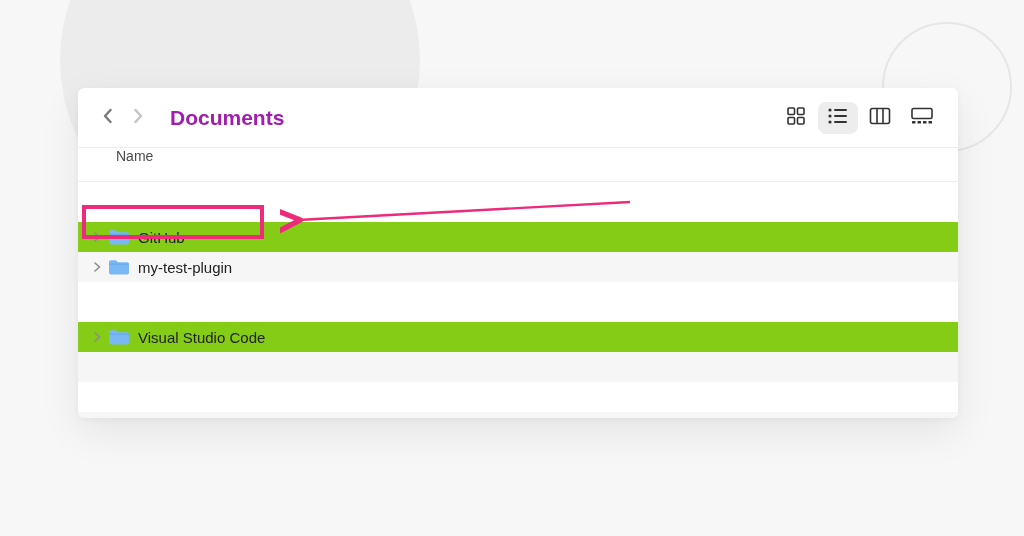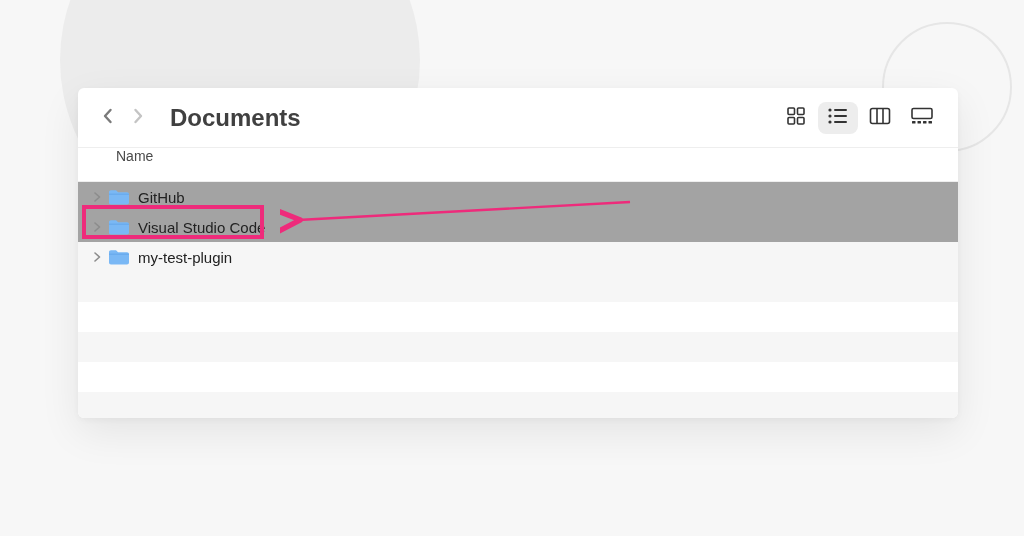--- a/index.html
+++ b/index.html
@@ -61,23 +61,23 @@
       width: 28px;
       height: 30px;
       display: flex;
       align-items: center;
       justify-content: center;
       color: #7a7a7a;
       border-radius: 6px;
       cursor: default;
     }
     .title {
-      font-size: 24px;
+      font-size: 21px;
       font-weight: 700;
-      color: #404040;
+      color: #a21caf;
     }
     .spacer { flex: 1; }
     .view-switcher {
       display: flex;
       gap: 2px;
       align-items: center;
     }
     .view-btn {
       width: 40px;
       height: 32px;
@@ -101,21 +101,21 @@
     }
     .rows { }
     .row {
       height: 30px;
       display: flex;
       align-items: center;
       padding-left: 12px;
       font-size: 15px;
       color: #222;
     }
-    .row.stripe-odd { background: #a3a3a3; }
+    .row.stripe-odd { background: #84cc16; margin-top: 40px; }
     .row.stripe-even { background: #f6f6f6; }
     .chevron-disclosure {
       width: 14px;
       display: flex;
       align-items: center;
       justify-content: center;
       color: #8c8c8c;
       margin-right: 4px;
     }
     .folder-icon {
@@ -229,47 +229,47 @@
           </svg>
       </span>
       <span class="folder-icon">
         <svg width="22" height="18" viewBox="0 0 22 18">
             <path d="M1 4.2 C1 3 1.8 2.3 3 2.3 L8 2.3 L10 4.2 L19 4.2 C20.2 4.2 21 5 21 6.2 L21 14.5 C21 15.7 20.2 16.5 19 16.5 L3 16.5 C1.8 16.5 1 15.7 1 14.5 Z" fill="#7ab8f5"></path>
             <path d="M1 6.2 L21 6.2" stroke="#5fa3e8" stroke-width="0.8"></path>
           </svg>
       </span>
       <span class="row-label">GitHub</span>
     </div>
+    <div class="row stripe-even sel">
+      <span class="chevron-disclosure">
+        <svg width="8" height="10" viewBox="0 0 8 10">
+            <path d="M2 1 L6.5 5 L2 9" stroke="#8c8c8c" stroke-width="1.6" fill="none" stroke-linecap="round" stroke-linejoin="round"></path>
+          </svg>
+      </span>
+      <span class="folder-icon">
+        <svg width="22" height="18" viewBox="0 0 22 18">
+            <path d="M1 4.2 C1 3 1.8 2.3 3 2.3 L8 2.3 L10 4.2 L19 4.2 C20.2 4.2 21 5 21 6.2 L21 14.5 C21 15.7 20.2 16.5 19 16.5 L3 16.5 C1.8 16.5 1 15.7 1 14.5 Z" fill="#7ab8f5"></path>
+            <path d="M1 6.2 L21 6.2" stroke="#5fa3e8" stroke-width="0.8"></path>
+          </svg>
+      </span>
+      <span class="row-label">my-test-plugin</span>
+    </div>
     <div class="row stripe-odd">
       <span class="chevron-disclosure">
         <svg width="8" height="10" viewBox="0 0 8 10">
             <path d="M2 1 L6.5 5 L2 9" stroke="#8c8c8c" stroke-width="1.6" fill="none" stroke-linecap="round" stroke-linejoin="round"></path>
           </svg>
       </span>
       <span class="folder-icon">
         <svg width="22" height="18" viewBox="0 0 22 18">
             <path d="M1 4.2 C1 3 1.8 2.3 3 2.3 L8 2.3 L10 4.2 L19 4.2 C20.2 4.2 21 5 21 6.2 L21 14.5 C21 15.7 20.2 16.5 19 16.5 L3 16.5 C1.8 16.5 1 15.7 1 14.5 Z" fill="#7ab8f5"></path>
             <path d="M1 6.2 L21 6.2" stroke="#5fa3e8" stroke-width="0.8"></path>
           </svg>
       </span>
       <span class="row-label">Visual Studio Code</span>
-    </div>
-    <div class="row stripe-even sel">
-      <span class="chevron-disclosure">
-        <svg width="8" height="10" viewBox="0 0 8 10">
-            <path d="M2 1 L6.5 5 L2 9" stroke="#8c8c8c" stroke-width="1.6" fill="none" stroke-linecap="round" stroke-linejoin="round"></path>
-          </svg>
-      </span>
-      <span class="folder-icon">
-        <svg width="22" height="18" viewBox="0 0 22 18">
-            <path d="M1 4.2 C1 3 1.8 2.3 3 2.3 L8 2.3 L10 4.2 L19 4.2 C20.2 4.2 21 5 21 6.2 L21 14.5 C21 15.7 20.2 16.5 19 16.5 L3 16.5 C1.8 16.5 1 15.7 1 14.5 Z" fill="#7ab8f5"></path>
-            <path d="M1 6.2 L21 6.2" stroke="#5fa3e8" stroke-width="0.8"></path>
-          </svg>
-      </span>
-      <span class="row-label">my-test-plugin</span>
     </div>
     <div class="empty-row stripe-even"></div>
     <div class="empty-row stripe-odd"></div>
     <div class="empty-row stripe-even"></div>
     <div class="empty-row stripe-odd"></div>
     <div class="empty-row stripe-even"></div>
   </div>
 </div>
 
 <div class="highlight-box" style="left:82px; top:205px; width:182px; height:34px;"></div>

